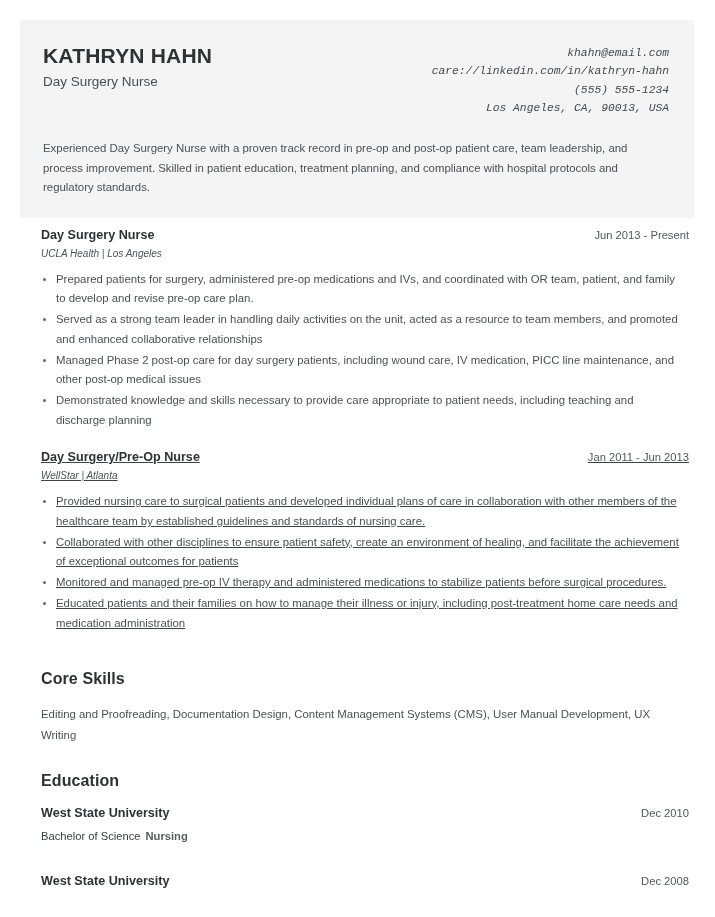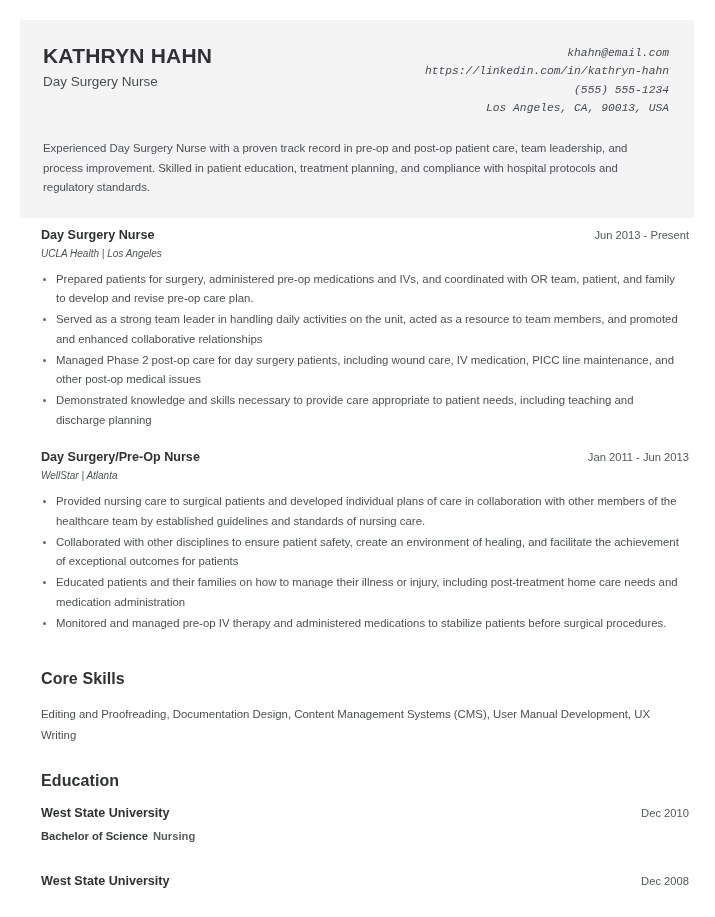--- a/index.html
+++ b/index.html
@@ -98,21 +98,21 @@
     font-size: 16px;
     font-weight: bold;
     color: #2f3133;
     letter-spacing: 0.1px;
     margin: 0 0 16px 0;
     line-height: 1.2;
   }
 
   
   .entry { margin-bottom: 2px; }
-  .entry + .entry { margin-top: 20px; }
+  .entry + .entry { margin-top: 20px; text-decoration: underline; }
 
   .entry-head {
     display: flex;
     align-items: baseline;
     justify-content: space-between;
   }
 
   .entry-role {
     font-size: 12.6px;
     font-weight: bold;
@@ -195,39 +195,39 @@
     padding-right: 5px;
     line-height: 1.25;
   }
 
   .edu-detail {
     margin-top: 7px;
     font-size: 11.2px;
     line-height: 1.3;
     color: #4c4f52;
   }
-  .edu-degree { font-weight: bold; color: #3a3d40; }
+  .edu-degree { font-weight: normal; color: #3a3d40; }
   .edu-field  { font-weight: bold; color: #5a5d60; margin-left: 5px; }
 </style>
 </head>
 <body>
 
 <div class="page">
 
   <div class="header-band">
 
     <div class="header-top">
       <div class="identity">
         <div class="full-name">KATHRYN HAHN</div>
         <div class="job-title">Day Surgery Nurse</div>
       </div>
 
       <div class="contact-block">
         <span class="contact-line">khahn@email.com</span>
-        <span class="contact-line">https://linkedin.com/in/kathryn-hahn</span>
+        <span class="contact-line">care://linkedin.com/in/kathryn-hahn</span>
         <span class="contact-line">(555) 555-1234</span>
         <span class="contact-line">Los Angeles, CA, 90013, USA</span>
       </div>
     </div>
 
     <div class="summary">Experienced Day Surgery Nurse with a proven track record in pre-op and post-op patient care, team leadership, and process improvement. Skilled in patient education, treatment planning, and compliance with hospital protocols and regulatory standards.</div>
   </div>
 
   <div class="body-area">
 
@@ -249,22 +249,22 @@
 
       <div class="entry">
         <div class="entry-head">
           <div class="entry-role">Day Surgery/Pre-Op Nurse</div>
           <div class="entry-date">Jan 2011 - Jun 2013</div>
         </div>
         <div class="entry-org">WellStar  |  Atlanta</div>
         <ul class="bullets">
           <li><span class="dot"></span><span>Provided nursing care to surgical patients and developed individual plans of care in collaboration with other members of the healthcare team by established guidelines and standards of nursing care.</span></li>
           <li><span class="dot"></span><span>Collaborated with other disciplines to ensure patient safety, create an environment of healing, and facilitate the achievement of exceptional outcomes for patients</span></li>
+          <li><span class="dot"></span><span>Monitored and managed pre-op IV therapy and administered medications to stabilize patients before surgical procedures.</span></li>
           <li><span class="dot"></span><span>Educated patients and their families on how to manage their illness or injury, including post-treatment home care needs and medication administration</span></li>
-          <li><span class="dot"></span><span>Monitored and managed pre-op IV therapy and administered medications to stabilize patients before surgical procedures.</span></li>
         </ul>
       </div>
     </div>
 
     <div class="section skills">
       <div class="section-heading">Core Skills</div>
       <div class="skills-text">Editing and Proofreading, Documentation Design, Content Management Systems (CMS), User Manual Development, UX Writing</div>
     </div>
 
     <div class="section education">

